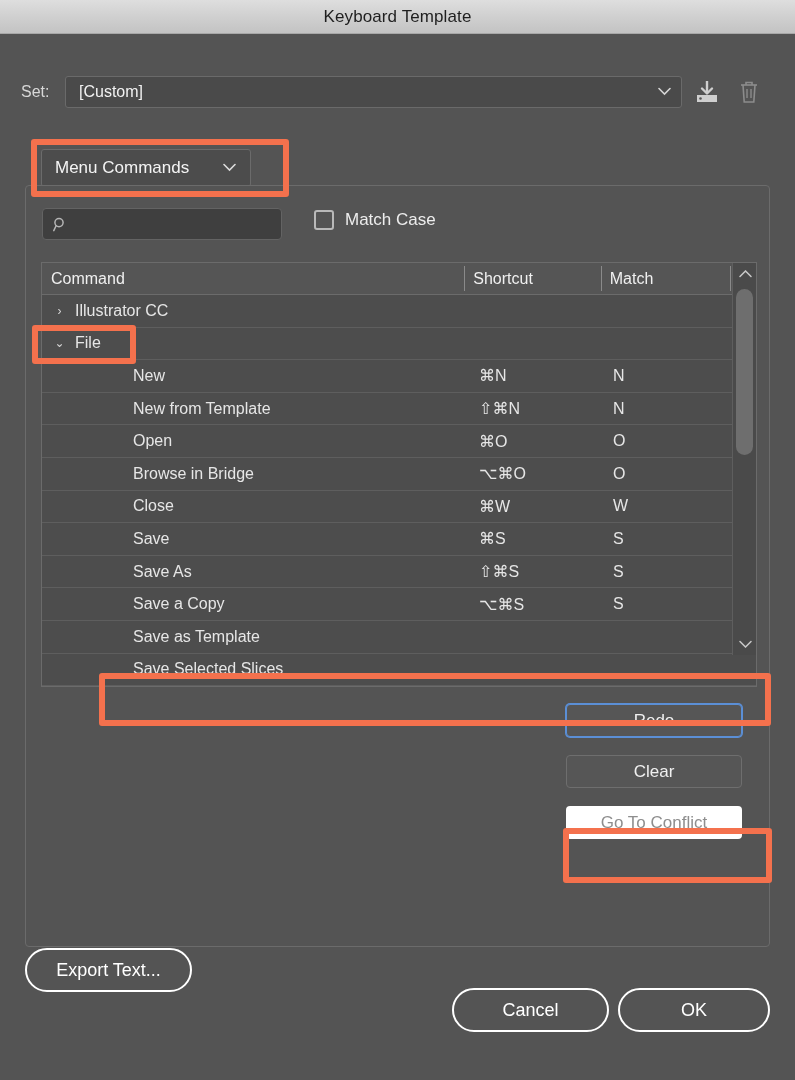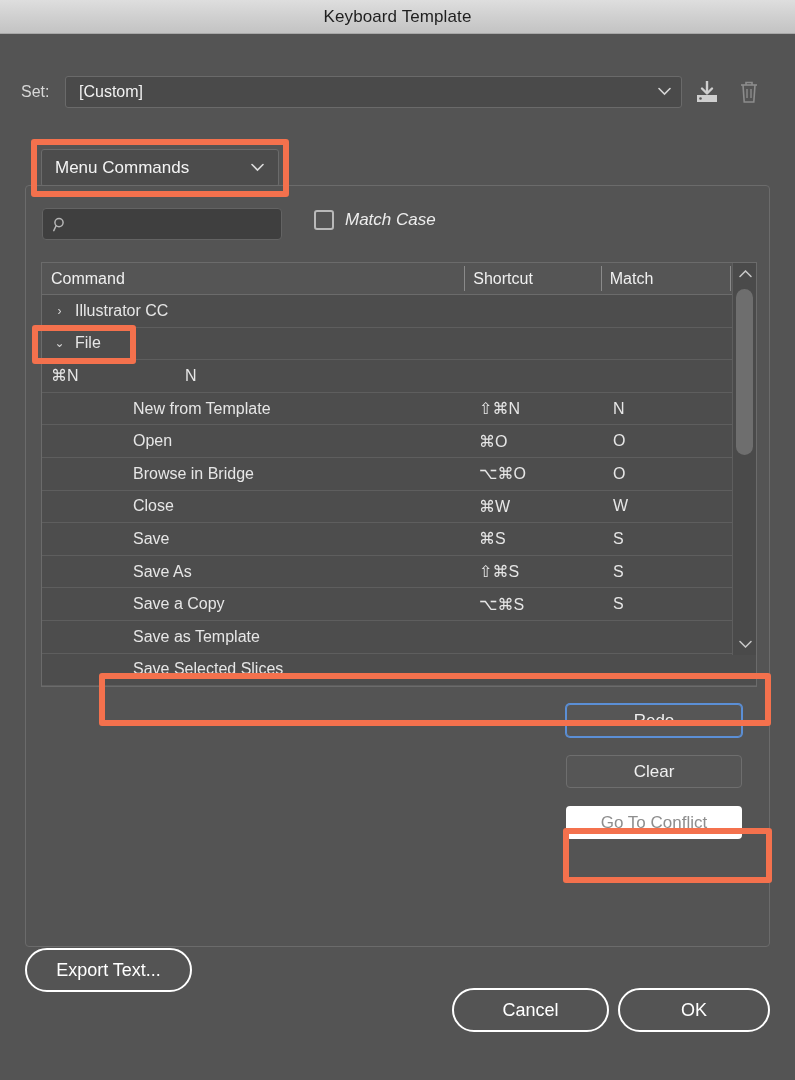--- a/index.html
+++ b/index.html
@@ -86,21 +86,21 @@
     display: flex;
     align-items: center;
     justify-content: center;
   }
   .icon-btn svg { display: block; }
 
   
   .cmd-dd {
     position: absolute;
     left: 41px; top: 149px;
-    width: 238px;
+    width: 210px;
     height: 38px;
     background: #4c4c4c;
     border: 1px solid #6b6b6b;
     border-radius: 3px;
     display: flex;
     align-items: center;
     padding-left: 13px;
   }
   .cmd-dd-label {
     font-size: 17px;
@@ -152,21 +152,20 @@
   }
   .cb {
     width: 20px; height: 20px;
     border: 2px solid #b9b9b9;
     border-radius: 3px;
     background: transparent;
   }
   .matchcase-label {
     font-size: 17px;
     color: #ededed;
-    font-style: italic;
   }
 
   
   .table {
     position: absolute;
     left: 15px; top: 76px;
     width: 716px;
     height: 425px;
     border: 1px solid #6b6b6b;
     background: #4d4d4d;
@@ -419,20 +418,23 @@
           </div>
           <div class="row group">
             <div class="c-command">
               <span class="twisty">⌄</span>
               <span>File</span>
             </div>
             <div class="c-shortcut"></div>
             <div class="c-symbol"></div>
           </div>
           <div class="row">
+            <div class="c-command">
+              <span class="leaf-pad">New</span>
+            </div>
             <div class="c-shortcut">⌘N</div>
             <div class="c-symbol">N</div>
           </div>
           <div class="row">
             <div class="c-command">
               <span class="leaf-pad">New from Template</span>
             </div>
             <div class="c-shortcut">⇧⌘N</div>
             <div class="c-symbol">N</div>
           </div>

